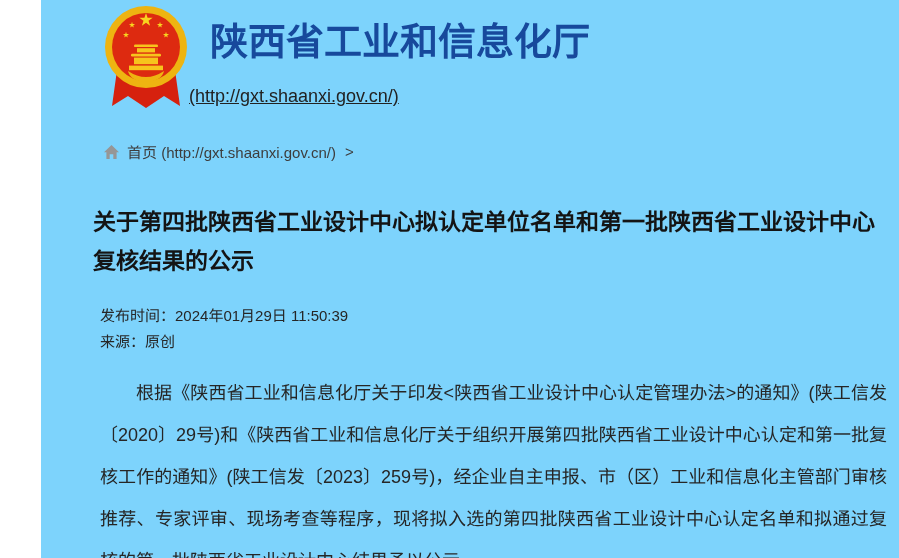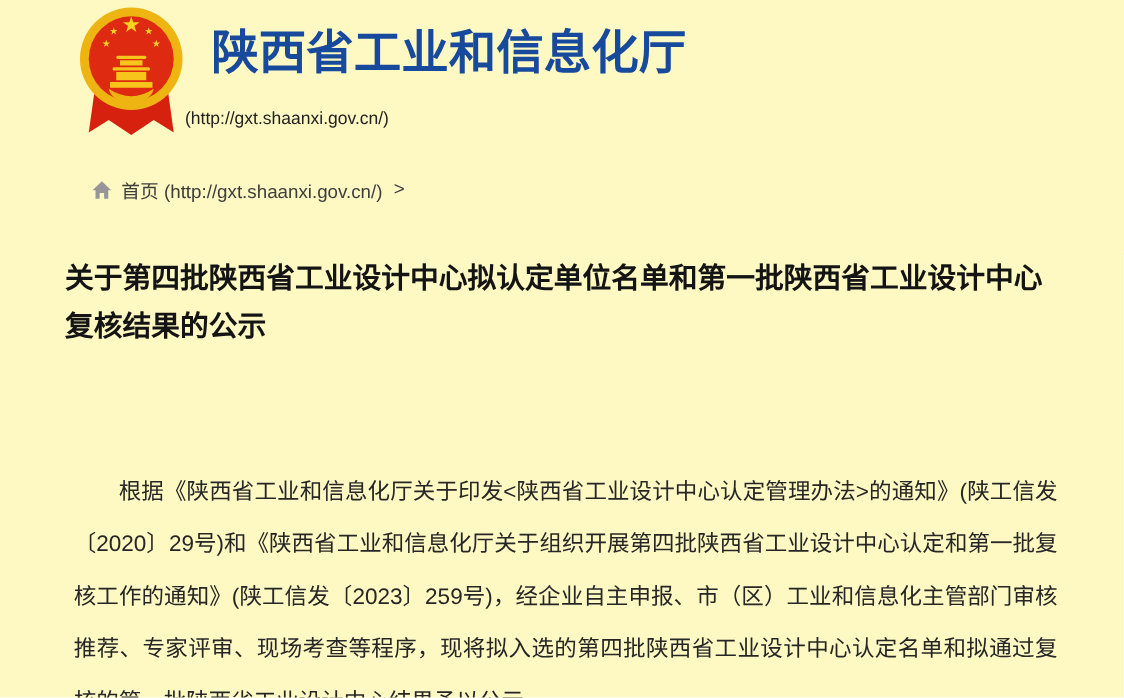--- a/index.html
+++ b/index.html
@@ -4,45 +4,45 @@
 <style>
   * { margin: 0; padding: 0; box-sizing: border-box; }
   html, body { background: #ffffff; }
   body {
     width: 899px; height: 558px;
     position: relative;
     overflow: hidden;
     font-family: "Liberation Sans", sans-serif;
     color: #262626;
   }
-  .page { position: absolute; inset: 0; background: #fef9c3; }
+  .page { position: absolute; inset: 0; background: #7dd3fc; margin-left: 41px; }
 
   
   .site-header { position: absolute; left: 0; top: 0; width: 899px; height: 125px; }
   .emblem {
     position: absolute; left: 63px; top: 3px;
     width: 84px; height: 110px; cursor: pointer;
   }
   .site-name-zh {
     position: absolute; left: 169px; top: 11px;
     font-size: 38px; font-weight: bold; letter-spacing: 0px;
     color: #17499c; white-space: nowrap;
   }
   .site-name-en {
     position: absolute; left: 169px; top: 69px;
     font-size: 13px; color: #2d6db8; white-space: nowrap;
   }
   .site-url {
     position: absolute; left: 148px; top: 86px;
-    font-size: 14px; color: #222222; white-space: nowrap;
+    font-size: 18px; color: #222222; white-space: nowrap; text-decoration: underline;
   }
 
   
   .breadcrumb {
-    position: absolute; left: 73px; top: 141px;
+    position: absolute; left: 62px; top: 141px;
     display: flex; align-items: center;
     font-size: 15px; color: #3d3d3d; white-space: nowrap;
   }
   .breadcrumb .home-ico { display: inline-flex; margin-right: 7px; }
   .breadcrumb a { color: #3d3d3d; text-decoration: none; cursor: pointer; }
   .breadcrumb .sep { margin: 0 9px; color: #3d3d3d; }
 
   
   .article-title {
     position: absolute; left: 52px; top: 203px; width: 795px;
@@ -103,18 +103,24 @@
       </svg>
     </span>
     <a href="#">首页 (http://gxt.shaanxi.gov.cn/)</a>
     <span class="sep">&gt;</span>
   </nav>
 
   <main>
     <h1 class="article-title">关于第四批陕西省工业设计中心拟认定单位名单和第一批陕西省工业设计中心复核结果的公示</h1>
 
     <div class="meta">
+      <div class="meta-line">
+        <span>发布时间：</span><span>2024年01月29日 11:50:39</span>
+      </div>
+      <div class="meta-line">
+        <span>来源：</span><span>原创</span>
+      </div>
     </div>
 
     <p class="body-text">根据《陕西省工业和信息化厅关于印发&lt;陕西省工业设计中心认定管理办法&gt;的通知》(陕工信发〔2020〕29号)和《陕西省工业和信息化厅关于组织开展第四批陕西省工业设计中心认定和第一批复核工作的通知》(陕工信发〔2023〕259号)，经企业自主申报、市（区）工业和信息化主管部门审核推荐、专家评审、现场考查等程序，现将拟入选的第四批陕西省工业设计中心认定名单和拟通过复核的第一批陕西省工业设计中心结果予以公示</p>
   </main>
 
 </div>
 
 </body></html>

